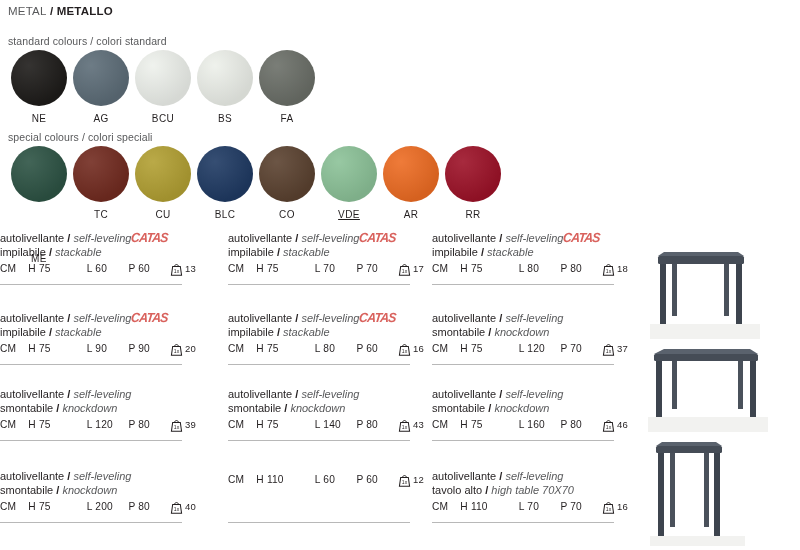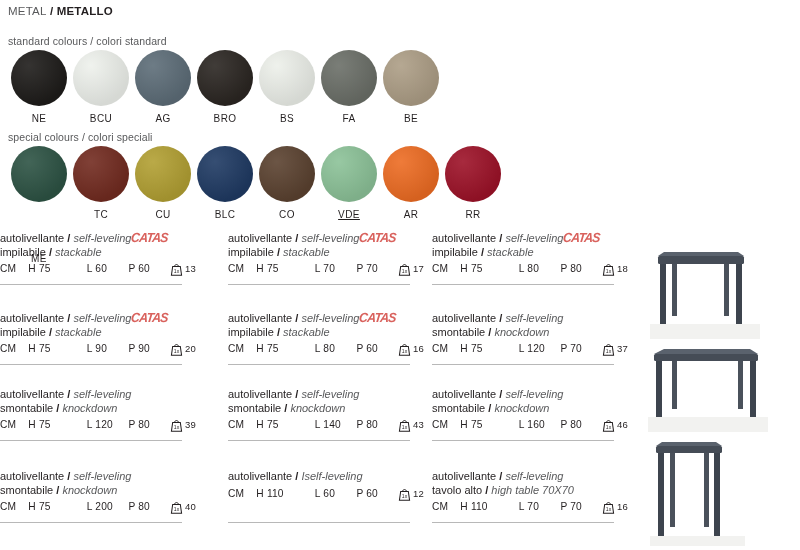--- a/index.html
+++ b/index.html
@@ -81,42 +81,34 @@
   <span class="light">METAL</span><span class="bold"> / </span><span class="bold">METALLO</span>
 </div>
 
 <div class="section-caption" style="top:35px;">standard colours / colori standard</div>
 <div class="swatch-row" id="standard-swatches" style="top:50px; left:8px;">
     <div class="swatch" style="margin-right: 0px;">
       <div class="swatch-dot" style="background: radial-gradient(circle at 32% 28%, rgba(255, 255, 255, 0.1), rgba(0, 0, 0, 0.1) 72%) rgb(30, 28, 26);"></div>
       <div class="swatch-label">NE</div>
     </div>
     <div class="swatch" style="margin-right: 0px;">
+      <div class="swatch-dot" style="background: radial-gradient(circle at 32% 28%, rgba(255, 255, 255, 0.1), rgba(0, 0, 0, 0.1) 72%) rgb(93, 109, 120);"></div>
+      <div class="swatch-label">AG</div>
+    </div>
+    <div class="swatch" style="margin-right: 0px;">
       <div class="swatch-dot" style="background: radial-gradient(circle at 32% 28%, rgba(255, 255, 255, 0.1), rgba(0, 0, 0, 0.1) 72%) rgb(238, 241, 236);"></div>
       <div class="swatch-label">BCU</div>
     </div>
     <div class="swatch" style="margin-right: 0px;">
-      <div class="swatch-dot" style="background: radial-gradient(circle at 32% 28%, rgba(255, 255, 255, 0.1), rgba(0, 0, 0, 0.1) 72%) rgb(93, 109, 120);"></div>
-      <div class="swatch-label">AG</div>
-    </div>
-    <div class="swatch" style="margin-right: 0px;">
-      <div class="swatch-dot" style="background: radial-gradient(circle at 32% 28%, rgba(255, 255, 255, 0.1), rgba(0, 0, 0, 0.1) 72%) rgb(43, 38, 34);"></div>
-      <div class="swatch-label">BRO</div>
-    </div>
-    <div class="swatch" style="margin-right: 0px;">
       <div class="swatch-dot" style="background: radial-gradient(circle at 32% 28%, rgba(255, 255, 255, 0.1), rgba(0, 0, 0, 0.1) 72%) rgb(237, 240, 234);"></div>
       <div class="swatch-label">BS</div>
     </div>
     <div class="swatch" style="margin-right: 0px;">
       <div class="swatch-dot" style="background: radial-gradient(circle at 32% 28%, rgba(255, 255, 255, 0.1), rgba(0, 0, 0, 0.1) 72%) rgb(107, 111, 104);"></div>
       <div class="swatch-label">FA</div>
-    </div>
-    <div class="swatch" style="margin-right: 0px;">
-      <div class="swatch-dot" style="background: radial-gradient(circle at 32% 28%, rgba(255, 255, 255, 0.1), rgba(0, 0, 0, 0.1) 72%) rgb(173, 158, 134);"></div>
-      <div class="swatch-label">BE</div>
     </div>
   </div>
 
 <div class="section-caption" style="top:131px;">special colours / colori speciali</div>
 <div class="swatch-row" id="special-swatches" style="top:146px; left:8px;">
     <div class="swatch" style="margin-right: 0px; gap: 44px;">
       <div class="swatch-dot" style="background: radial-gradient(circle at 32% 28%, rgba(255, 255, 255, 0.1), rgba(0, 0, 0, 0.1) 72%) rgb(45, 83, 68);"></div>
       <div class="swatch-label">ME</div>
     </div>
     <div class="swatch" style="margin-right: 0px;">
@@ -339,21 +331,20 @@
             <path d="M4 7 L16 7 L18 21 L2 21 Z" fill="none" stroke="#231f20" stroke-width="1.6"></path>
             <path d="M7 7 C7 3, 13 3, 13 7" fill="none" stroke="#231f20" stroke-width="1.5"></path>
             <text x="10" y="17" font-size="8" text-anchor="middle" font-family="Liberation Sans, sans-serif" fill="#231f20">1x</text>
           </svg>
           <span class="weight-val">40</span>
         </span>
       </div>
       <div class="spec-rule"></div>
     </div>
     <div class="spec-cell" style="left: 228px; top: 238px;">
-      <div class="spec-line1"><span>autolivellante</span><span class="sep"> / </span><span class="it">Iself-leveling</span></div>
       <div class="spec-dims">
         <span class="d d-cm">CM</span>
         <span class="d d-h">H 110</span>
         <span class="d d-l">L 60</span>
         <span class="d d-p">P 60</span>
         <span class="weight-wrap">
           <svg class="weight-icon" viewBox="0 0 20 22">
             <path d="M4 7 L16 7 L18 21 L2 21 Z" fill="none" stroke="#231f20" stroke-width="1.6"></path>
             <path d="M7 7 C7 3, 13 3, 13 7" fill="none" stroke="#231f20" stroke-width="1.5"></path>
             <text x="10" y="17" font-size="8" text-anchor="middle" font-family="Liberation Sans, sans-serif" fill="#231f20">1x</text>

